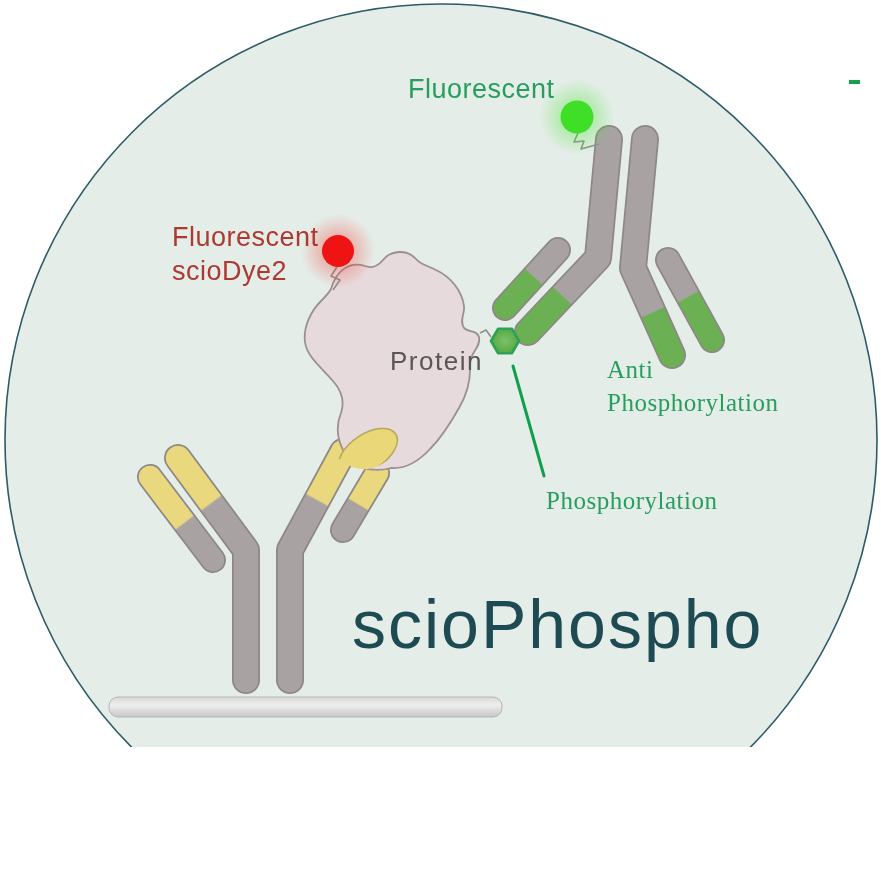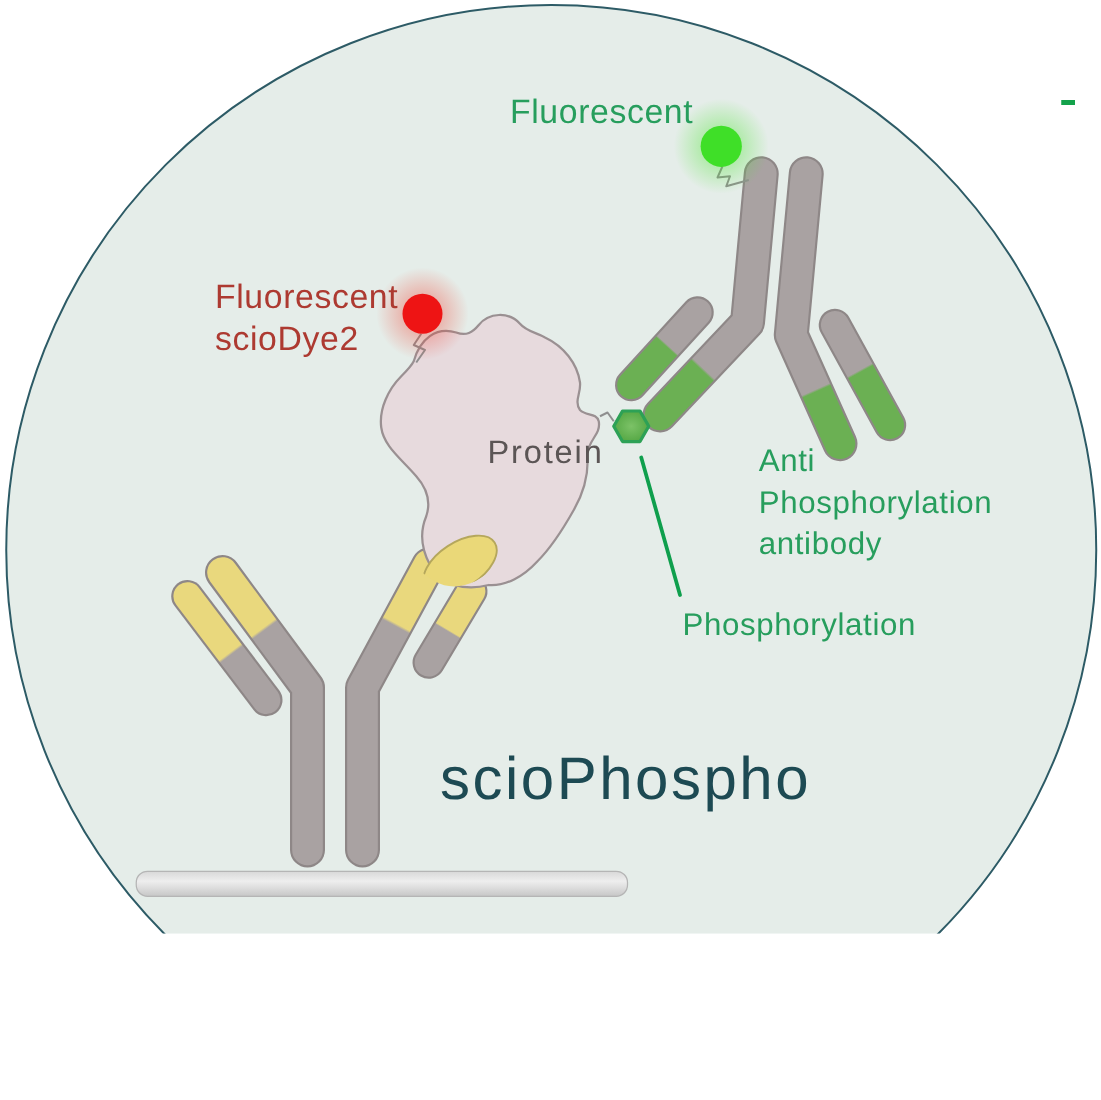--- a/index.html
+++ b/index.html
@@ -2,24 +2,24 @@
 <html><head>
 <meta charset="utf-8">
 <style>
   html,body{margin:0;padding:0;background:#ffffff;}
   #stage{position:relative;width:881px;height:747px;background:#ffffff;overflow:hidden;
          font-family:"Liberation Sans","DejaVu Sans",sans-serif;}
   #art{position:absolute;left:0;top:0;}
   .lbl{position:absolute;line-height:34px;letter-spacing:0.5px;}
   .lbl div{white-space:nowrap;}
   .green-lbl{color:#279e5d;font-size:27px;}
-  .small-green{color:#279e5d;font-size:25px;line-height:33px;}
+  .small-green{color:#279e5d;font-size:25px;line-height:33px;font-family:Liberation Serif, serif;}
   .red-lbl{color:#ad3a31;font-size:27px;}
   #protein-label{color:#5b5555;font-size:26px;letter-spacing:1.5px;}
-  #main-title{color:#1d4a53;font-size:48px;letter-spacing:2px;line-height:80px;}
+  #main-title{color:#1d4a53;font-size:68px;letter-spacing:2px;line-height:80px;}
   #corner-dash{position:absolute;left:849px;top:80px;width:11px;height:4px;background:#13a24b;}
 </style>
 </head>
 <body>
 
 <div id="stage">
 
   <svg id="art" width="881" height="880" viewBox="0 0 881 880">
     <defs>
       <radialGradient id="greenGlow">
@@ -178,21 +178,20 @@
     <div>scioDye2</div>
   </div>
 
   <div class="lbl" id="protein-label" style="left:347px;top:344px;margin-left:43px;">
     <div>Protein</div>
   </div>
 
   <div class="lbl small-green" id="anti-label" style="left:607px;top:353px;">
     <div>Anti</div>
     <div>Phosphorylation</div>
-    <div>antibody</div>
   </div>
 
   <div class="lbl small-green" id="moiety-label" style="left:546px;top:484px;">
     <div>Phosphorylation</div>
   </div>
 
   <div class="lbl" id="main-title" style="left:352px;top:584px;">
     <div>scioPhospho</div>
   </div>
 

